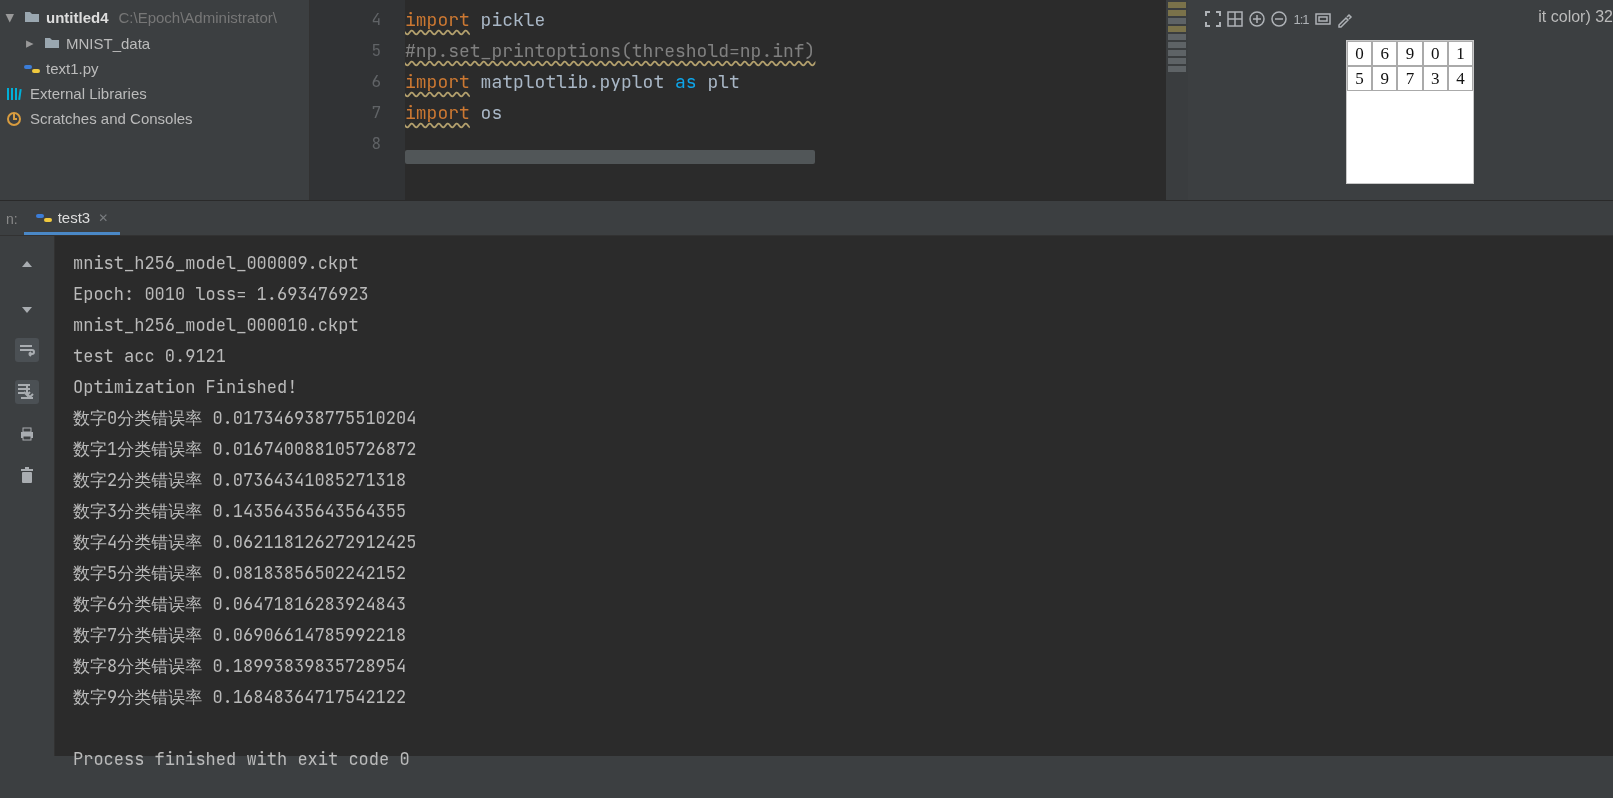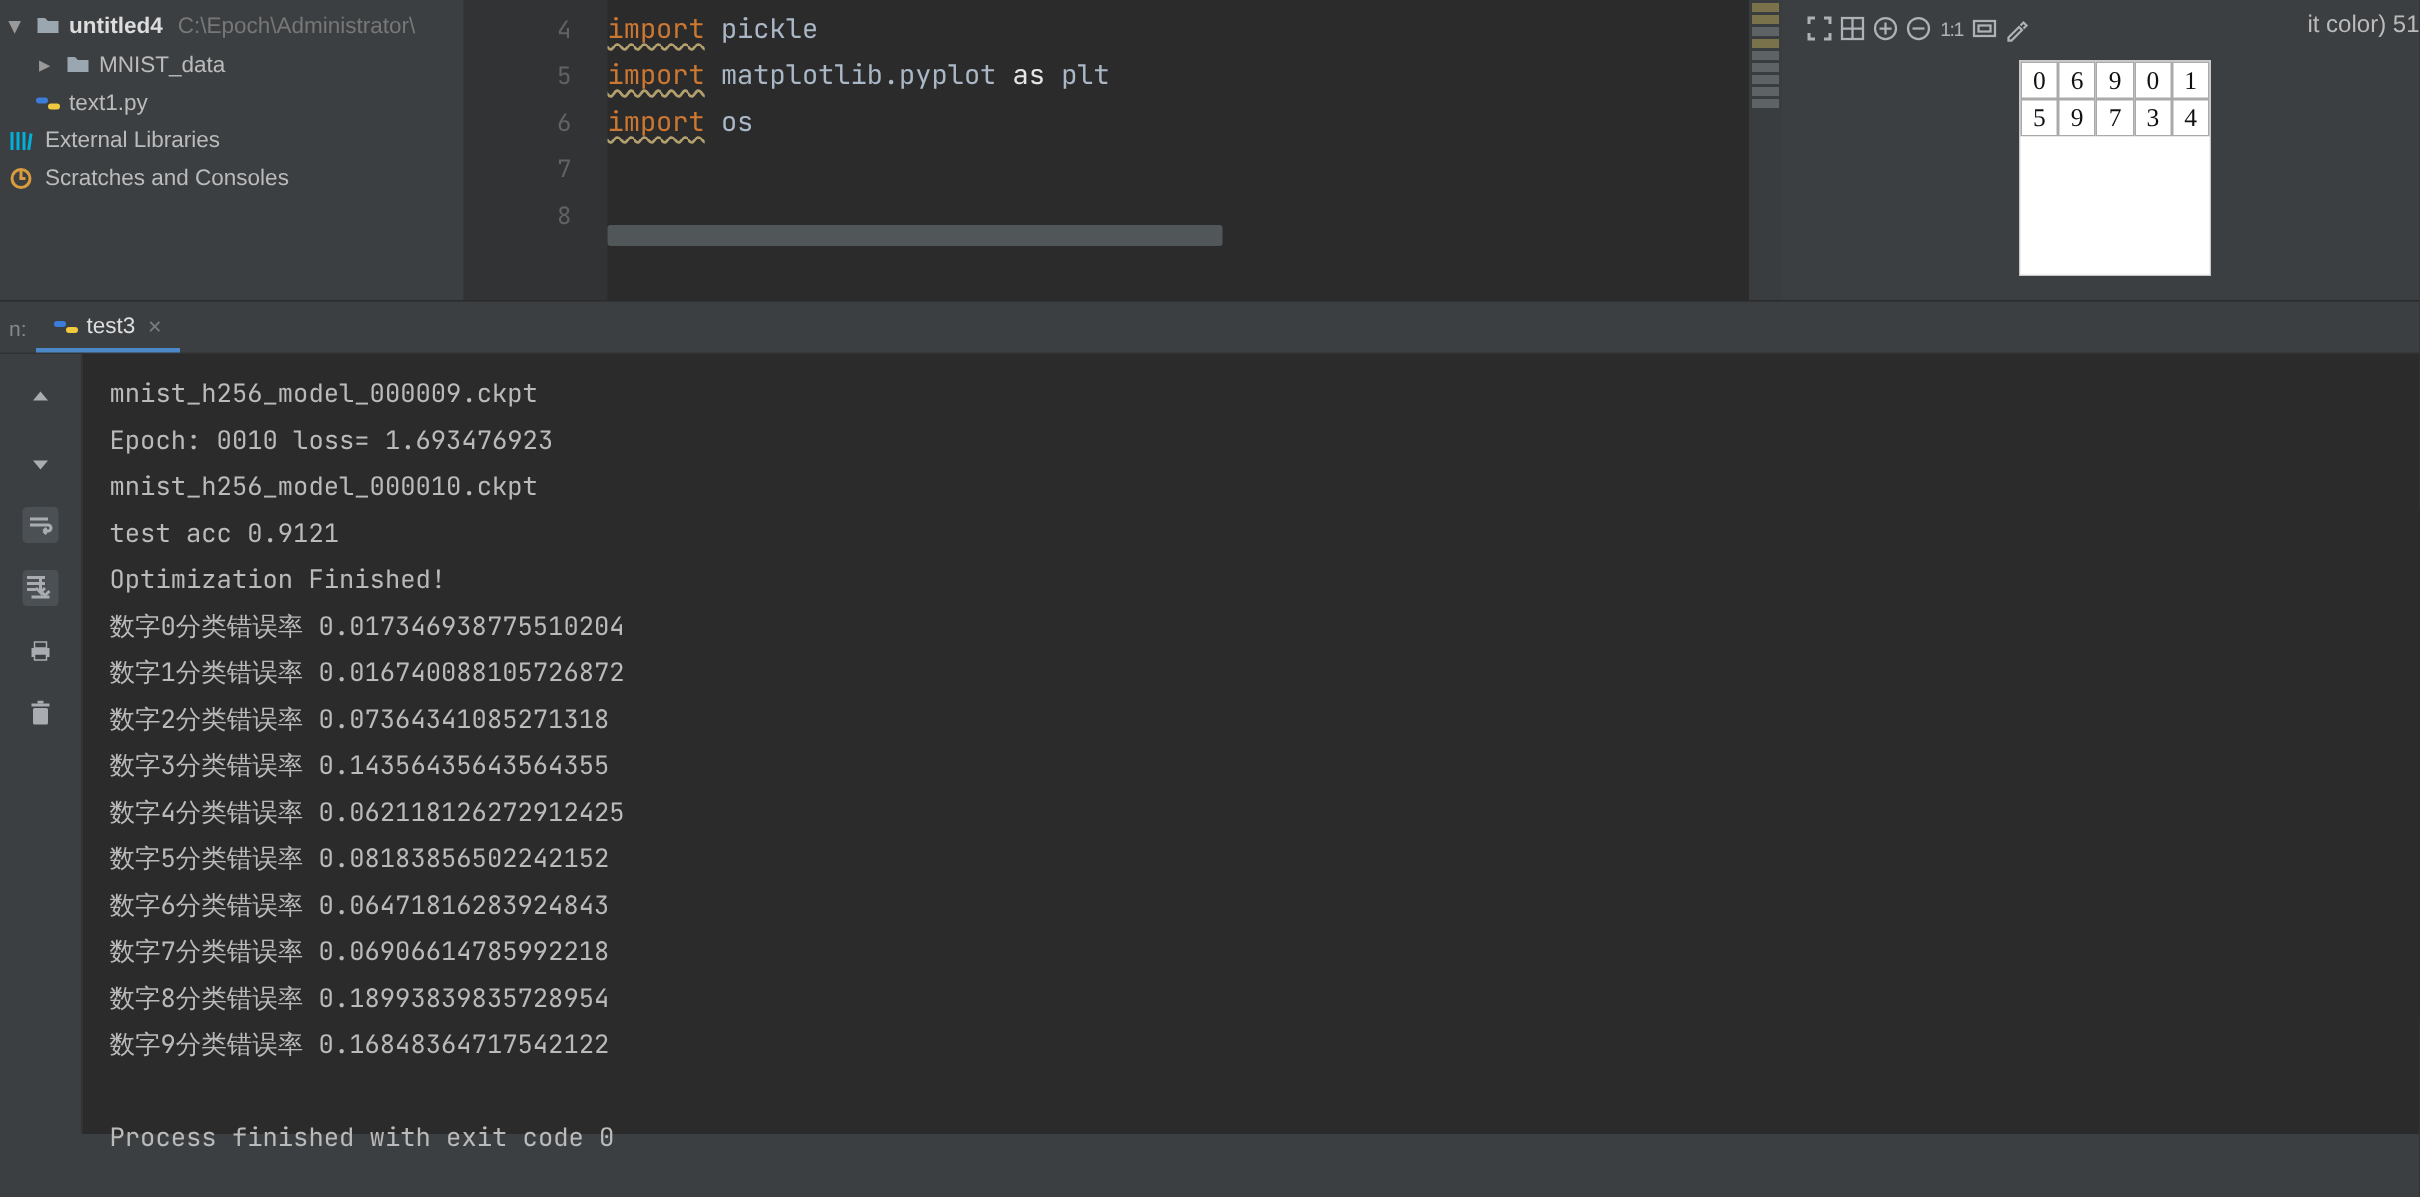--- a/index.html
+++ b/index.html
@@ -21,21 +21,21 @@
   .folder-icon { color: #9aa7b0; }
   .py-icon { color: #3b7dd8; font-size: 12px; }
   .tree-external { color: #00b0d8; }
   .tree-scratch { color: #d89c3f; }
   .indent { padding-left: 26px; }
   .editor-area { flex: 1; display: flex; background: #2b2b2b; position: relative; }
   .gutter { width: 95px; background: #313335; color: #606366; font-family: "JetBrains Mono","Consolas",monospace; font-size: 16px; text-align: right; padding-right: 24px; padding-top: 4px; line-height: 31px; }
   .code { flex: 1; font-family: "JetBrains Mono","Consolas",monospace; font-size: 18px; padding-top: 4px; line-height: 31px; color: #a9b7c6; }
   .kw { color: #cc7832; }
   .comment { color: #808080; }
-  .op { color: #e5e5e5; }
+  .op { color: #0ea5e9; }
   .wavy-y { text-decoration: underline wavy #b3a06d; text-underline-offset: 3px; }
   .scrollbar-h { position: absolute; left: 95px; bottom: 36px; width: 410px; height: 14px; background: #515658; border-radius: 2px; }
   .minimap { width: 22px; background: #3a3d3f; }
   .minimap .mm-bar { background: #5e6366; height: 6px; margin: 2px 2px; }
   .minimap .mm-bar.y { background: #7a724a; }
   .right-panel { width: 425px; background: #3c3f41; position: relative; padding: 8px; }
   .tool-row { display: flex; gap: 0; align-items: flex-start; color: #aeb2b6; margin-bottom: 10px; margin-left: 6px;}
   .tool-row .tool { width: 22px; height: 22px; display: flex; align-items: center; justify-content: center; }
   .tool-row .ratio { font-size: 13px; letter-spacing: -1px; }
   .bitcolor { position: absolute; right: 0; top: 8px; color: #bbb; font-size: 16px; white-space: nowrap; }
@@ -114,40 +114,41 @@
   <div class="editor-area">
     <div class="gutter" id="gutter">
         <div>4</div>
         <div>5</div>
         <div>6</div>
         <div>7</div>
         <div>8</div>
       </div>
     <div class="code" id="code">
         <div><span class="kw wavy-y">import</span> pickle</div>
+        <div><span class="comment wavy-y">#np.set_printoptions(threshold=np.inf)</span></div>
         <div><span class="kw wavy-y">import</span> matplotlib.pyplot <span class="op">as</span> plt</div>
         <div><span class="kw wavy-y">import</span> os</div>
         <div>&nbsp;</div>
       </div>
     <div class="scrollbar-h"></div>
     <div class="minimap">
       <div class="mm-bar y"></div>
         <div class="mm-bar y"></div>
         <div class="mm-bar"></div>
       <div class="mm-bar y"></div>
         <div class="mm-bar"></div>
         <div class="mm-bar"></div>
       <div class="mm-bar"></div>
         <div class="mm-bar"></div>
         <div class="mm-bar"></div>
     </div>
   </div>
 
   <div class="right-panel">
-    <div class="bitcolor">it color) 51</div>
+    <div class="bitcolor">it color) 32</div>
     <div class="tool-row">
       <span class="tool">
           <svg width="18" height="18" viewBox="0 0 18 18" stroke="#aeb2b6" stroke-width="2" fill="none">
             <path d="M2 6V2h4M16 6V2h-4M2 12v4h4M16 12v4h-4"></path>
           </svg>
         </span>
       <span class="tool">
           <svg width="18" height="18" viewBox="0 0 18 18" stroke="#aeb2b6" stroke-width="1.5" fill="none">
             <rect x="2" y="2" width="14" height="14"></rect>
             <path d="M2 9h14M9 2v14"></path>

